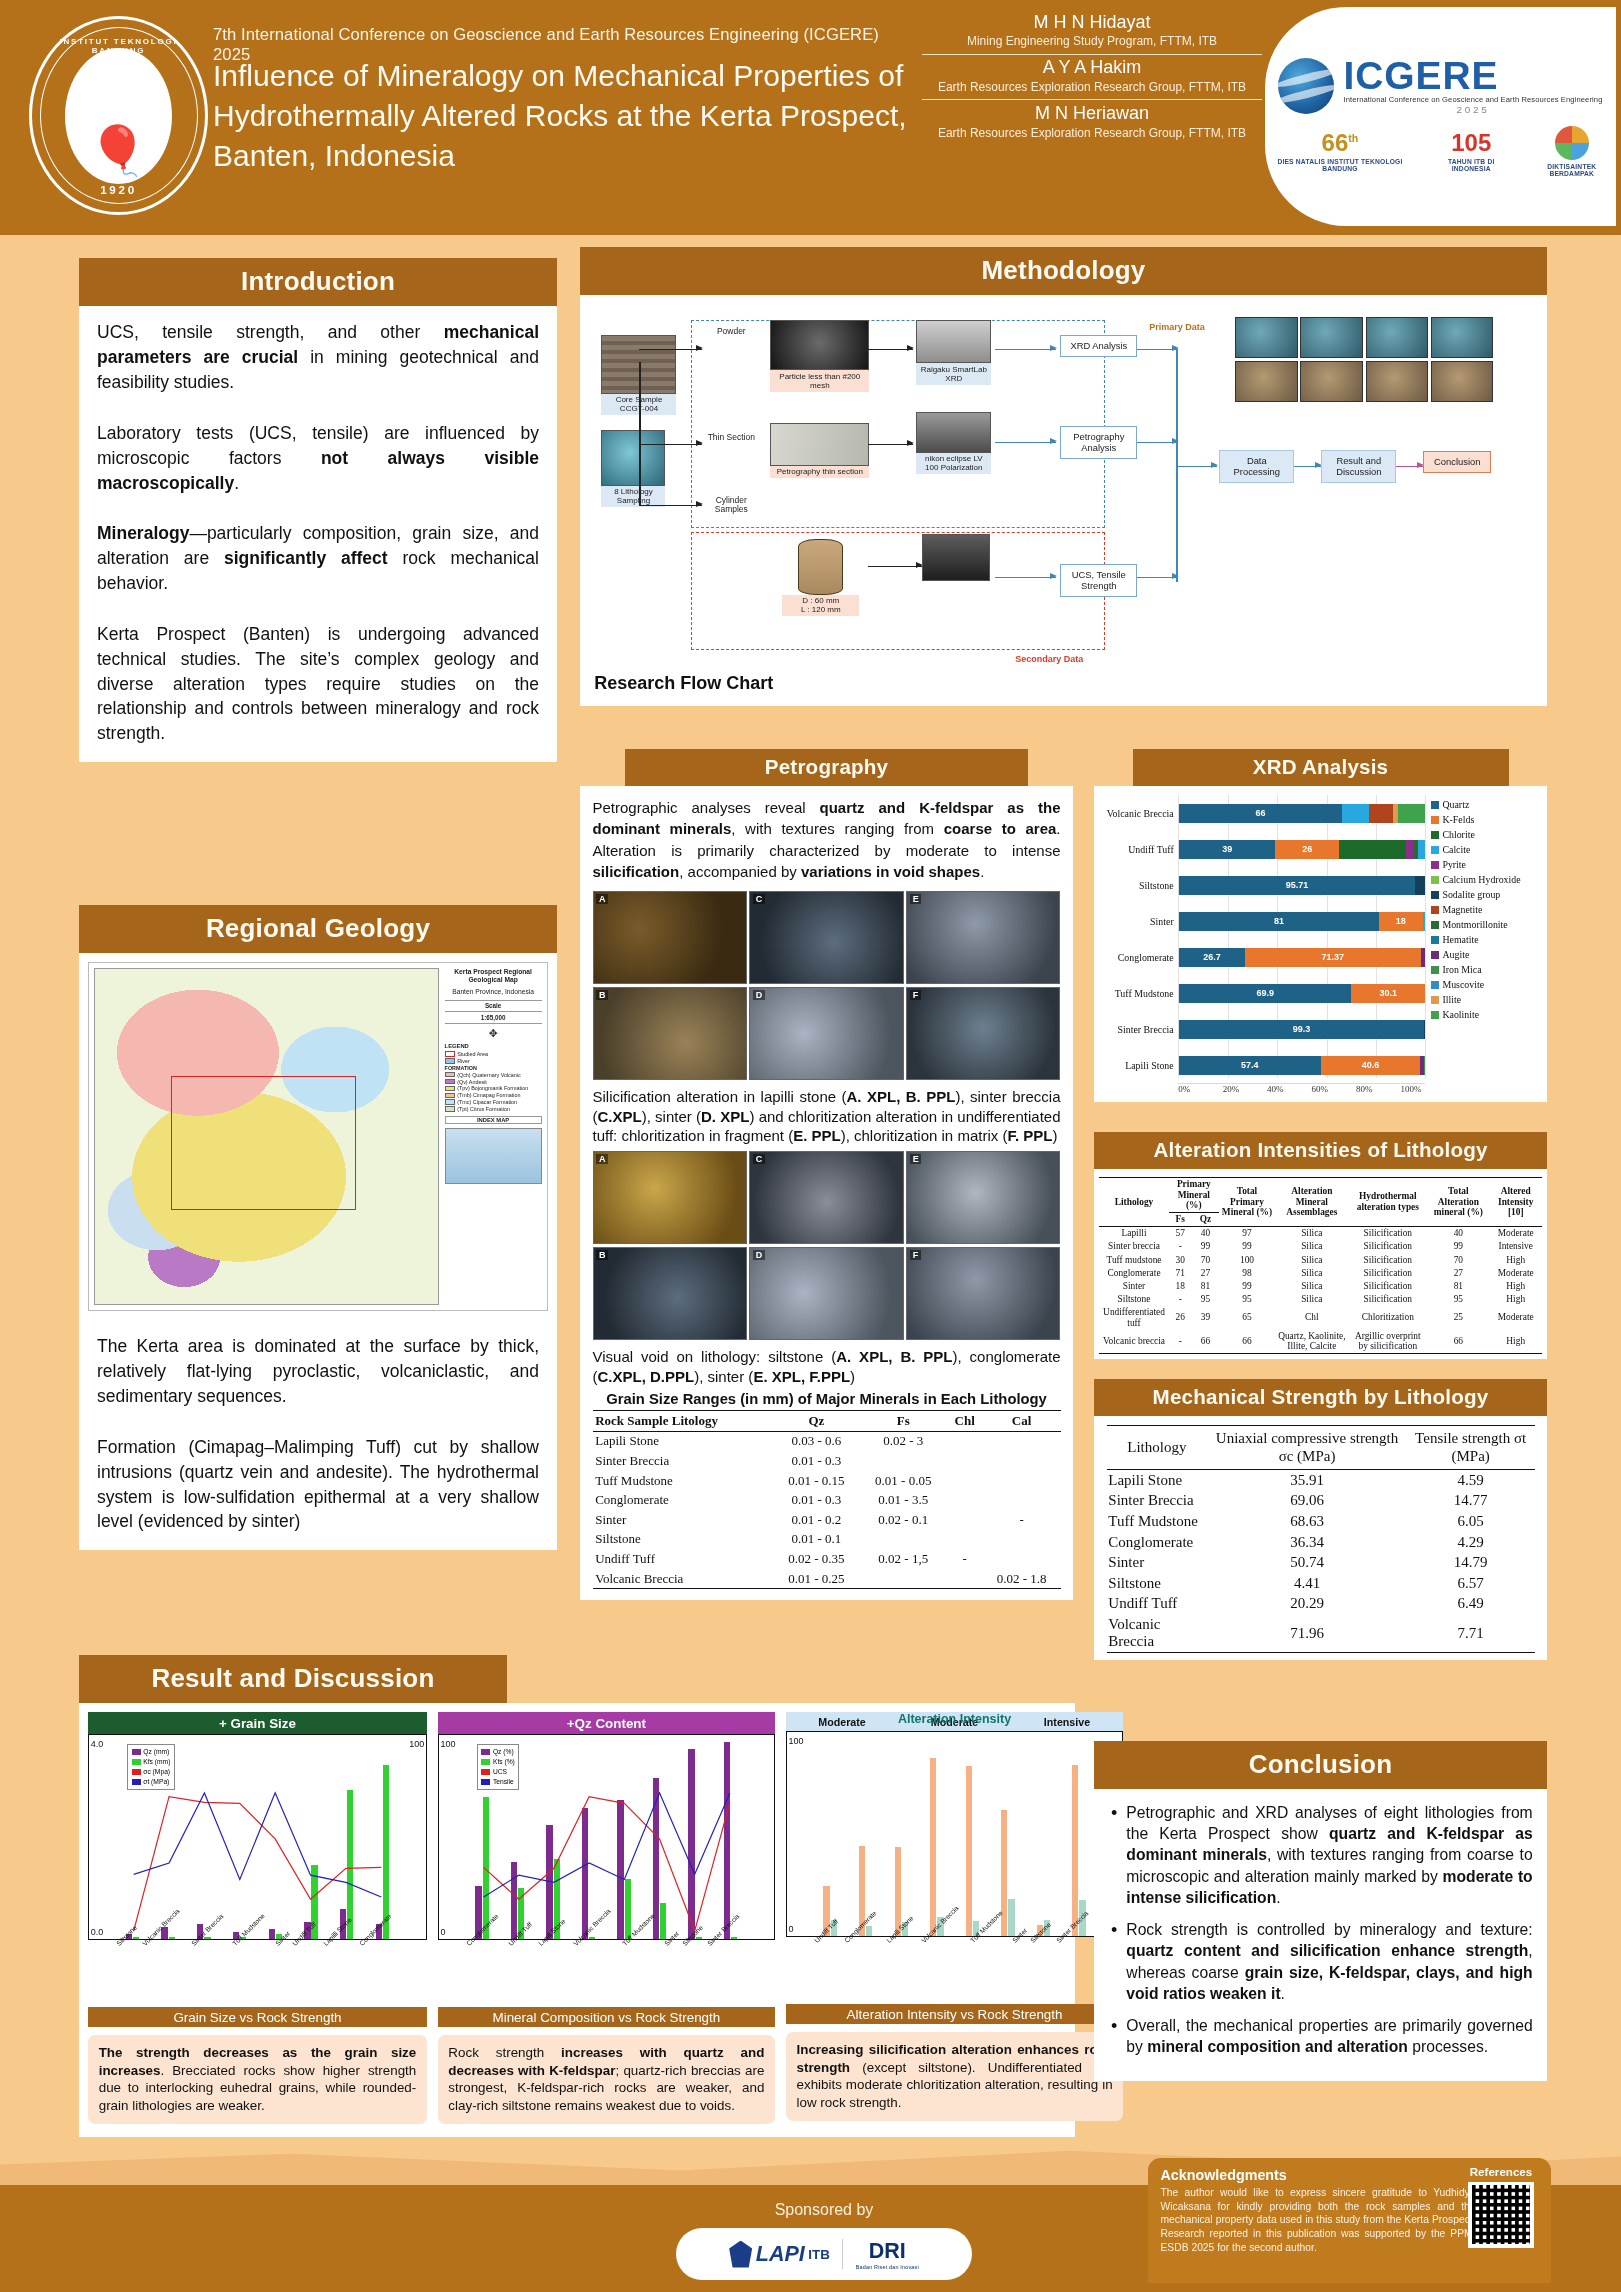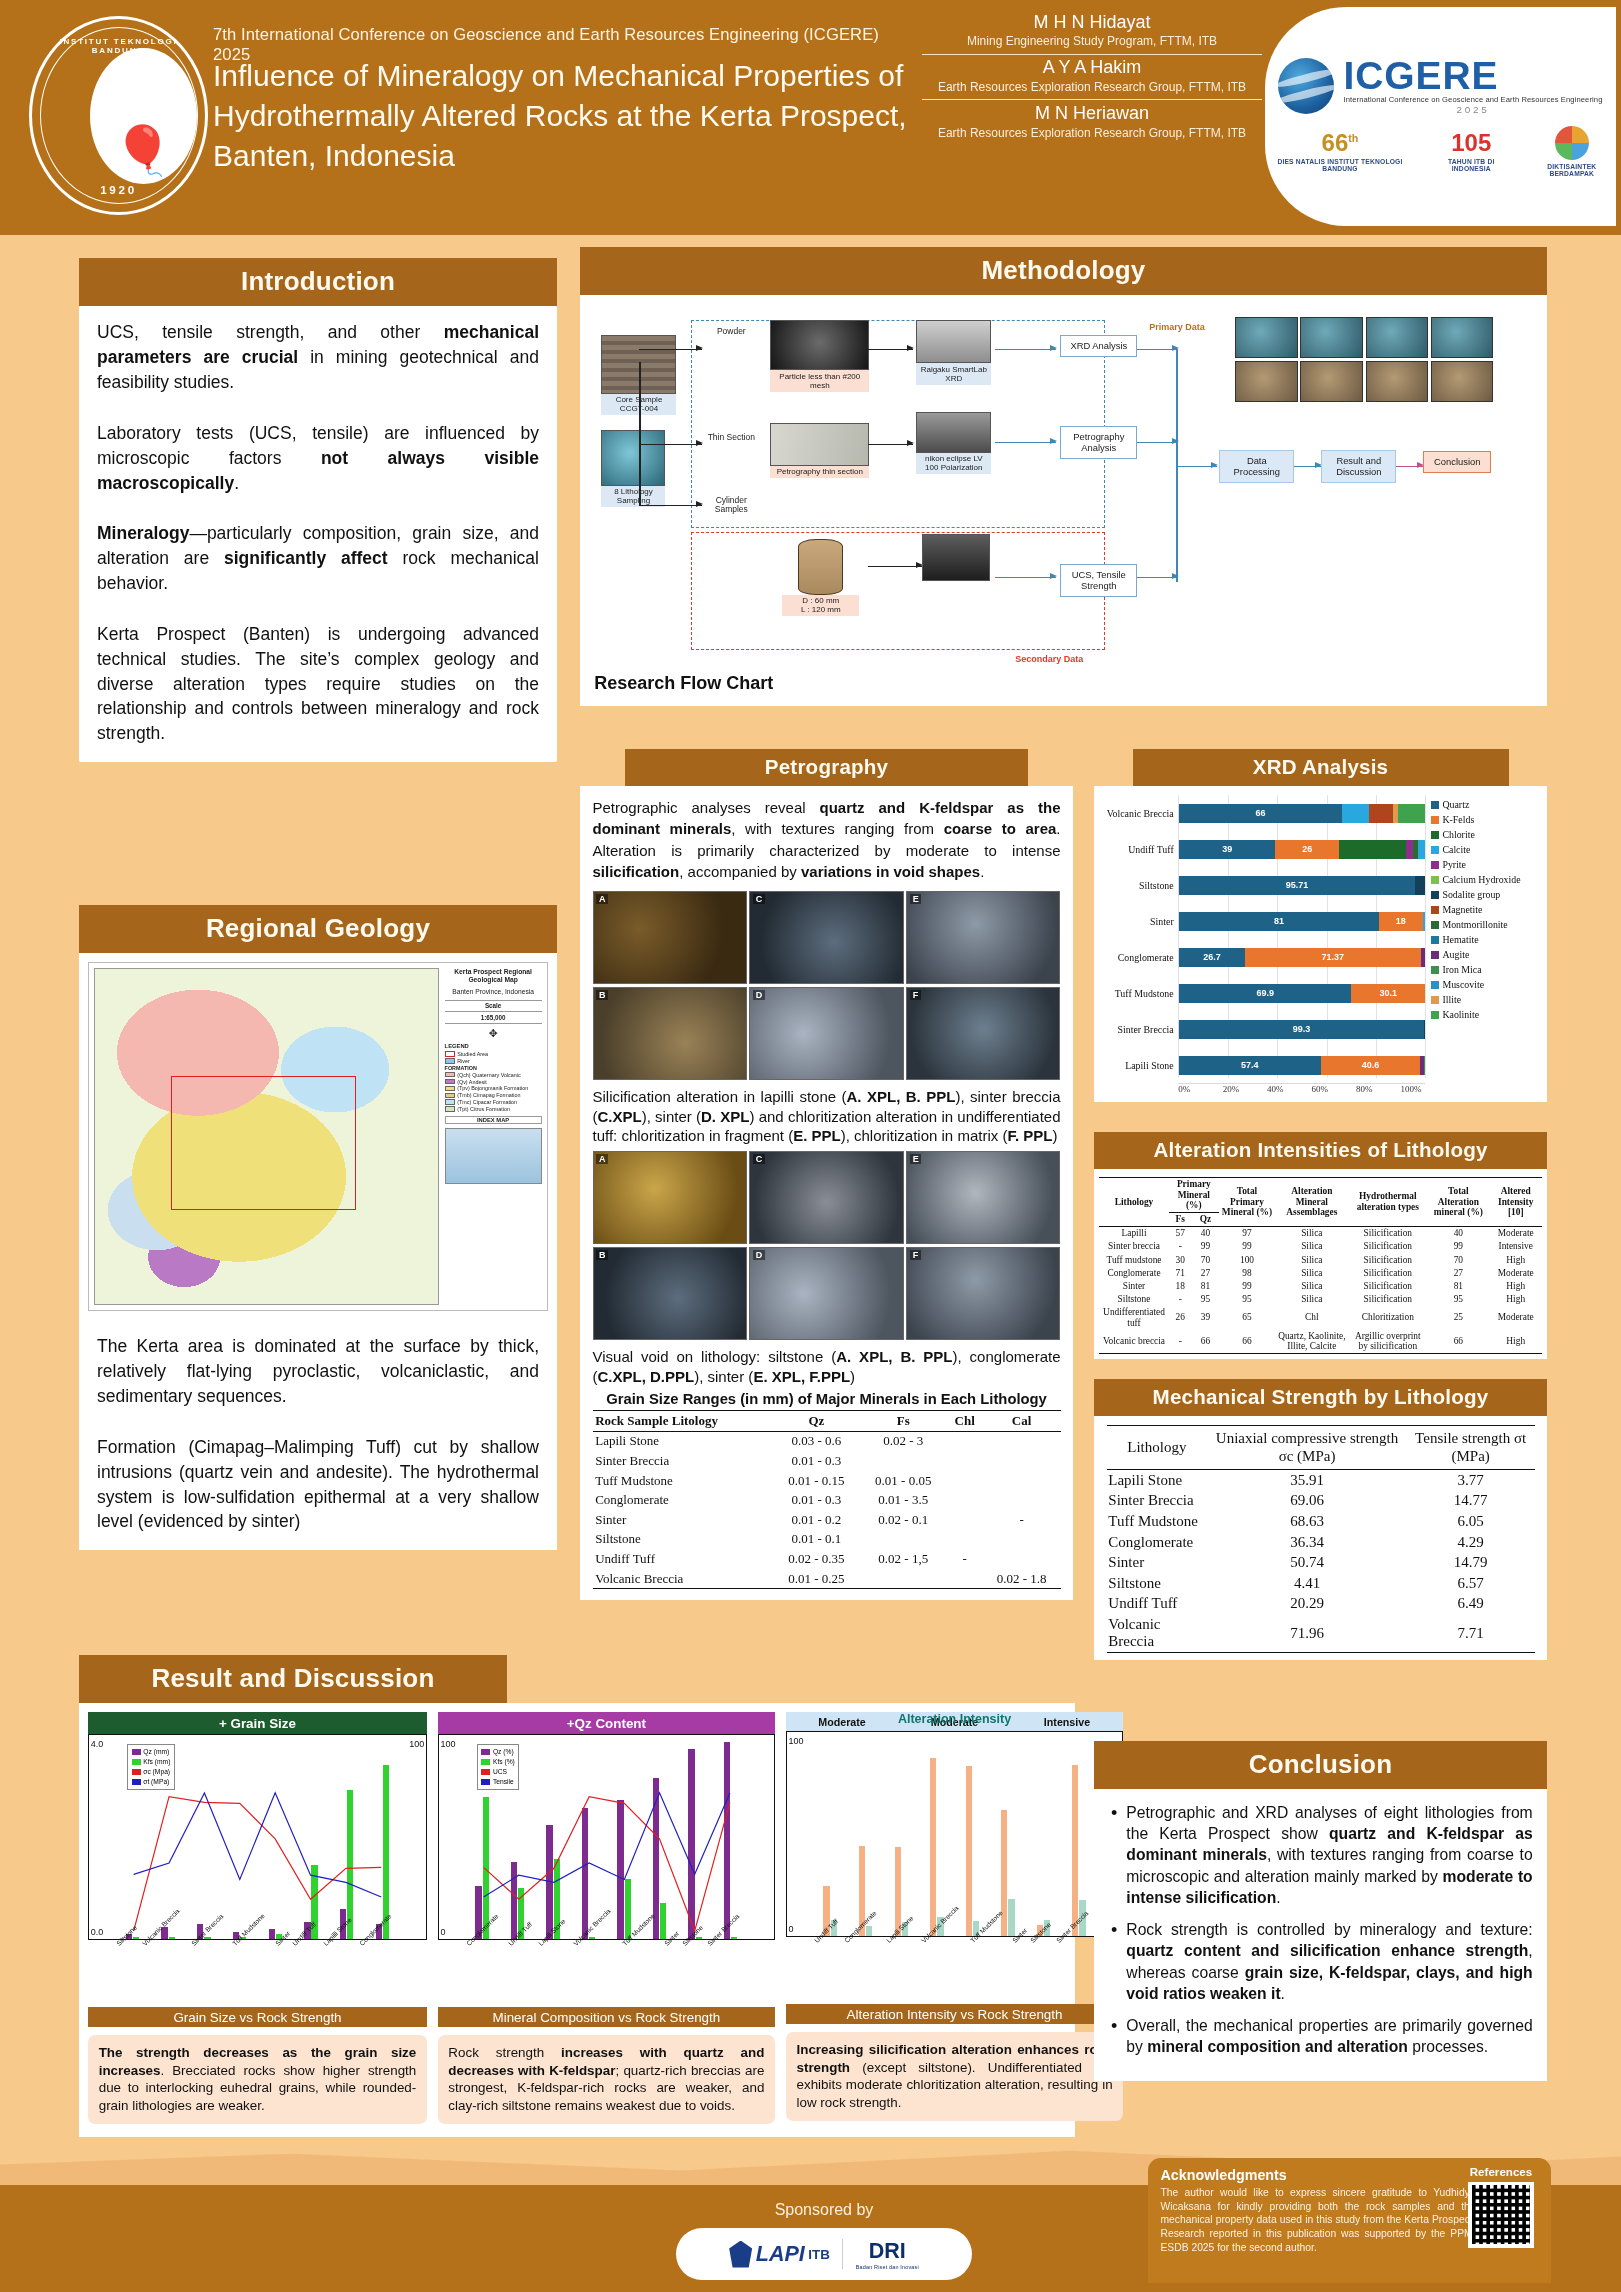--- a/index.html
+++ b/index.html
@@ -21,21 +21,21 @@
     position: absolute; left: 29px; top: 16px; width: 179px; height: 199px;
     border-radius: 50%;
     border: 3.6px solid #fff;
     background: #b5711a;
     display: flex; align-items: center; justify-content: center;
     flex-direction: column;
   }
   .itb-seal .ring {
     width: 158px; height: 177px; border-radius: 50%;
     border: 1.8px solid #fff;
-    display:flex; align-items:center; justify-content:flex-end;
+    display:flex; align-items:center; justify-content:center;
     position: relative;
   }
   .itb-seal .inner-oval {
     width: 107px; height: 136px; border-radius: 50%;
     background: #fff; display:flex; align-items:flex-end; justify-content:center;
     padding-bottom:9px;
   }
   .itb-seal .ganesha { font-size: 48px; color: #b5711a; line-height: 1; }
   .itb-seal .seal-top {
     position:absolute; top: 9px; left:0; width:100%; text-align:center;
@@ -965,21 +965,21 @@
             <tr>
           <th>Lithology</th>
           <th>Uniaxial compressive strength σc (MPa)</th>
           <th>Tensile strength σt (MPa)</th>
         </tr>
           </thead>
         <tbody id="mech-rows">
             <tr>
               <td class="lft">Lapili Stone</td>
               <td>35.91</td>
-              <td>3.77</td>
+              <td>4.59</td>
             </tr>
             <tr>
               <td class="lft">Sinter Breccia</td>
               <td>69.06</td>
               <td>14.77</td>
             </tr>
             <tr>
               <td class="lft">Tuff Mudstone</td>
               <td>68.63</td>
               <td>6.05</td>

